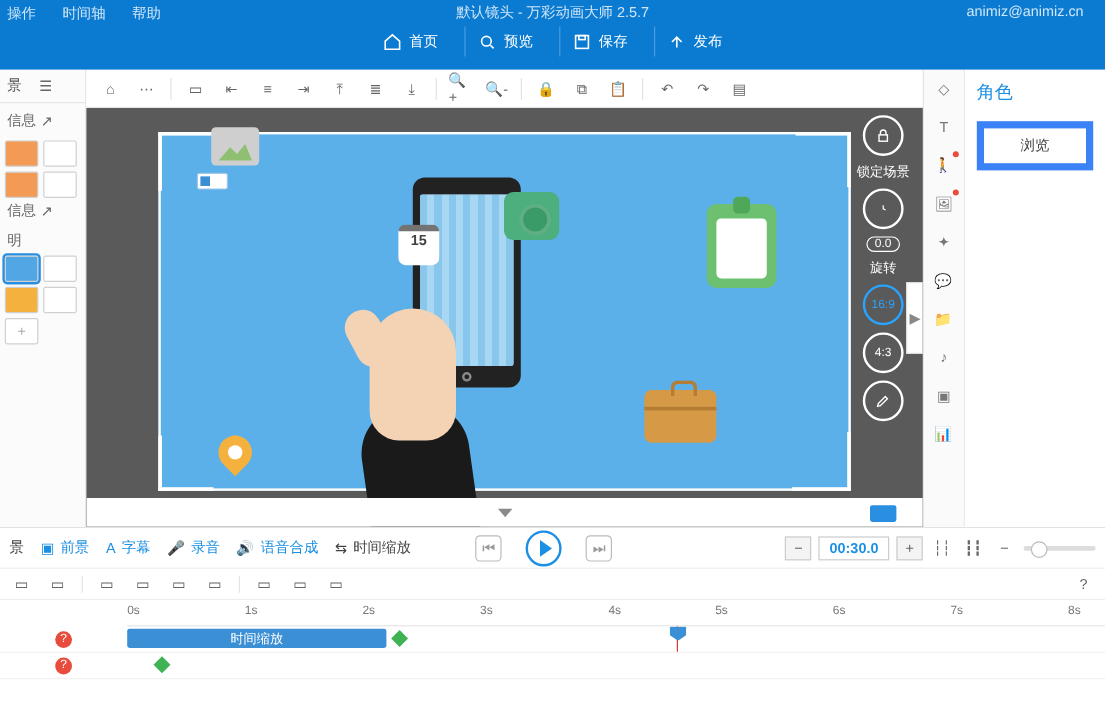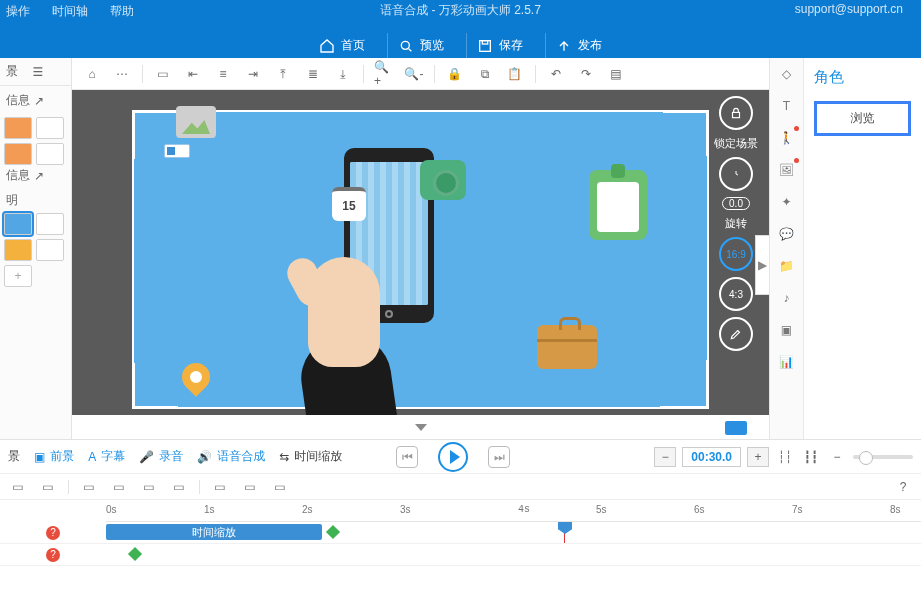--- a/index.html
+++ b/index.html
@@ -1,21 +1,21 @@
 <!DOCTYPE html>
 <html><head>
 <meta charset="utf-8">
 <style>
 *{box-sizing:border-box;margin:0;padding:0;font-family:"Microsoft YaHei",Arial,sans-serif;font-size:12px;user-select:none}
 body{width:921px;height:599px;overflow:hidden;background:#fff}
 .topbar{height:58px;background:linear-gradient(#0b7bd2,#0b7bd2);color:#fff;position:relative}
 .menubar{height:22px;display:flex;align-items:center;padding-left:6px;gap:22px;color:#cfe6f7;font-size:12px}
 .menubar .title{position:absolute;left:0;right:0;text-align:center;top:2px;color:#cfe6f7}
 .menubar .support{position:absolute;right:18px;top:2px;color:#cfe6f7}
-.mainbtns{height:36px;display:flex;justify-content:center;align-items:flex-end;gap:12px}
+.mainbtns{height:36px;display:flex;justify-content:center;align-items:flex-start;gap:12px}
 .mbtn{display:flex;align-items:center;gap:6px;padding:4px 10px;border-left:1px solid rgba(255,255,255,.25);color:#fff;font-size:13px;cursor:pointer}
 .mbtn:first-child{border-left:none}
 .mbtn svg,.ico svg{width:16px;height:16px}
 .work{display:flex;height:calc(100% - 58px - 160px)}
 .leftcol{width:72px;border-right:1px solid #e3e3e3;background:#fbfbfb;display:flex;flex-direction:column}
 .lefttabs{height:28px;display:flex;align-items:center;border-bottom:1px solid #e6e6e6;padding:0 6px;gap:10px;color:#555}
 .thumbs{flex:1;overflow:hidden;padding:4px}
 .thumbwrap{margin-bottom:8px}
 .thlabel{display:flex;align-items:center;gap:4px;color:#666;font-size:11px;margin:2px 0 4px 2px}
 .thgrid{display:flex;flex-wrap:wrap;gap:4px}
@@ -33,21 +33,21 @@
 .stage::before,.stage::after{content:"";position:absolute;width:46px;height:46px;border:3px solid #fff}
 .stage::before{left:-2px;top:-2px;border-right:none;border-bottom:none}
 .stage::after{right:-2px;bottom:-2px;border-left:none;border-top:none}
 .corner2{position:absolute;width:46px;height:46px;border:3px solid #fff}
 .corner2.tr{right:-2px;top:-2px;border-left:none;border-bottom:none}
 .corner2.bl{left:-2px;bottom:-2px;border-right:none;border-top:none}
 .phone{position:absolute;left:210px;top:36px;width:90px;height:175px;background:#222;border-radius:10px;padding:14px 6px 18px 6px}
 .phone .scr{width:100%;height:100%;background:#a8d7f3;border-radius:2px;position:relative;overflow:hidden}
 .phone .scr .bld{position:absolute;inset:0;background:repeating-linear-gradient(90deg,#88c7eb 0 6px,#a8d7f3 6px 12px)}
 .phone .dot{position:absolute;left:50%;bottom:5px;width:8px;height:8px;border:2px solid #888;border-radius:50%;transform:translateX(-50%)}
-.calendar{position:absolute;left:198px;top:75px;width:34px;height:34px;background:#fff;border-radius:6px;border-top:4px solid #737373;display:flex;align-items:center;justify-content:center;font-weight:bold;color:#444}
+.calendar{position:absolute;left:198px;top:75px;width:34px;height:34px;background:#fff;border-radius:6px;border-top:6px solid #737373;display:flex;justify-content:center;font-weight:bold;color:#444}
 .camera{position:absolute;left:286px;top:48px;width:46px;height:40px;background:#4caf7d;border-radius:8px}
 .camera::before{content:"";position:absolute;left:13px;top:10px;width:20px;height:20px;border-radius:50%;background:#3a9a68;border:3px solid #fff3}
 .clip{position:absolute;right:60px;top:58px;width:58px;height:70px;background:#6cc070;border-radius:8px}
 .clip::before{content:"";position:absolute;left:8px;top:12px;right:8px;bottom:8px;background:#fff;border-radius:4px}
 .clip::after{content:"";position:absolute;left:22px;top:-6px;width:14px;height:14px;background:#4fa75a;border-radius:4px}
 .brief{position:absolute;right:110px;bottom:38px;width:60px;height:44px;background:#d69a46;border-radius:6px}
 .brief::before{content:"";position:absolute;left:0;right:0;top:14px;height:3px;background:#b57d33}
 .brief::after{content:"";position:absolute;left:22px;top:-8px;width:16px;height:10px;border:3px solid #b57d33;border-bottom:none;border-radius:6px 6px 0 0}
 .pin{position:absolute;left:48px;bottom:16px;width:28px;height:28px;background:#f4b13e;border-radius:50% 50% 50% 0;transform:rotate(-45deg)}
 .pin::after{content:"";position:absolute;left:8px;top:8px;width:12px;height:12px;background:#fff;border-radius:50%}
@@ -65,21 +65,21 @@
 .rlab{font-size:11px;color:#fff}
 .expand{position:absolute;right:0;top:50%;width:14px;height:60px;background:#fff;border:1px solid #ddd;border-right:none;display:flex;align-items:center;justify-content:center;transform:translateY(-50%);color:#888}
 .canvasFooter{position:absolute;left:0;right:0;bottom:0;height:24px;background:#fff;display:flex;align-items:center;justify-content:center}
 .bgico{position:absolute;right:22px;bottom:4px;width:22px;height:14px;background:#2a8fe0;border-radius:2px}
 .caret{width:0;height:0;border-left:6px solid transparent;border-right:6px solid transparent;border-top:7px solid #8a8a8a}
 .rside{width:34px;background:#fafafa;border-left:1px solid #e5e5e5;display:flex;flex-direction:column;align-items:center;padding-top:6px;gap:12px;color:#777}
 .rside .ritem{width:20px;height:20px;display:flex;align-items:center;justify-content:center;cursor:pointer;position:relative}
 .rside .ritem.dot::after{content:"";position:absolute;right:-2px;top:-2px;width:5px;height:5px;background:#e74c3c;border-radius:50%}
 .rpanel{width:118px;border-left:1px solid #e8e8e8;padding:10px;background:#fff}
 .rpanel h3{color:#1a8fe3;font-weight:normal;font-size:15px;margin-bottom:14px}
-.rpanel .btn{border:3px solid #3b82f6;padding:6px 0;text-align:center;cursor:pointer;color:#444}
+.rpanel .btn{border:6px solid #3b82f6;padding:6px 0;text-align:center;cursor:pointer;color:#444}
 .timeline{height:160px;border-top:1px solid #e2e2e2;background:#fff;display:flex;flex-direction:column}
 .tlbar{height:34px;display:flex;align-items:center;padding:0 8px;gap:14px;border-bottom:1px solid #eee;color:#444}
 .tlbar .titem{display:flex;align-items:center;gap:5px;cursor:pointer}
 .tlbar .titem.blue{color:#1a8fe3}
 .play{width:30px;height:30px;border:2px solid #1a8fe3;border-radius:50%;display:flex;align-items:center;justify-content:center;color:#1a8fe3;cursor:pointer;margin:0 6px}
 .play::after{content:"";border-left:10px solid #1a8fe3;border-top:7px solid transparent;border-bottom:7px solid transparent;margin-left:3px}
 .smallplay{width:22px;height:22px;border:1px solid #bbb;border-radius:4px;display:flex;align-items:center;justify-content:center;color:#999;cursor:pointer}
 .tctrl{margin-left:auto;display:flex;align-items:center;gap:6px}
 .tbtn{width:22px;height:20px;border:1px solid #ccc;background:#f4f4f4;display:flex;align-items:center;justify-content:center;cursor:pointer;color:#666}
 .tval{border:1px solid #ccc;padding:2px 8px;color:#1a8fe3;font-weight:bold}
@@ -99,22 +99,22 @@
 .slider::after{content:"";position:absolute;left:6px;top:-4px;width:12px;height:12px;background:#fff;border:1px solid #bbb;border-radius:50%}
 </style>
 </head>
 <body>
 
 <div class="topbar">
   <div class="menubar">
     <span>操作</span>
     <span>时间轴</span>
     <span>帮助</span>
-    <span class="title">语音合成 - 万彩动画大师 2.5.7</span>
-    <span class="support">support@support.cn</span>
+    <span class="title">默认镜头 - 万彩动画大师 2.5.7</span>
+    <span class="support">animiz@animiz.cn</span>
   </div>
   <div class="mainbtns">
     <div class="mbtn">
         <svg viewBox="0 0 24 24" fill="none" stroke="#fff" stroke-width="2">
           <path d="M3 11l9-8 9 8v10H3z"></path>
         </svg>
         <span>首页</span>
       </div>
     <div class="mbtn">
         <svg viewBox="0 0 24 24" fill="none" stroke="#fff" stroke-width="2">
@@ -327,21 +327,21 @@
     <span class="ico">▭</span>
     <span style="margin-left:auto" class="ico">?</span>
   </div>
 
   <div class="tltrack">
     <div class="ruler" id="ruler">
         <div class="tick" style="left: 0px; text-align: center;">0s</div>
         <div class="tick" style="left: 98px;">1s</div>
         <div class="tick" style="left: 196px;">2s</div>
         <div class="tick" style="left: 294px;">3s</div>
-        <div class="tick" style="left: 412px; font-family: Liberation Mono, monospace;">4s</div>
+        <div class="tick" style="left: 401px;">4s</div>
         <div class="tick" style="left: 490px;">5s</div>
         <div class="tick" style="left: 588px;">6s</div>
         <div class="tick" style="left: 686px;">7s</div>
         <div class="tick" style="left: 784px;">8s</div>
       </div>
     <div class="rowA">
       <div class="hd">
           <div class="qm">?</div>
         </div>
       <div class="track">

